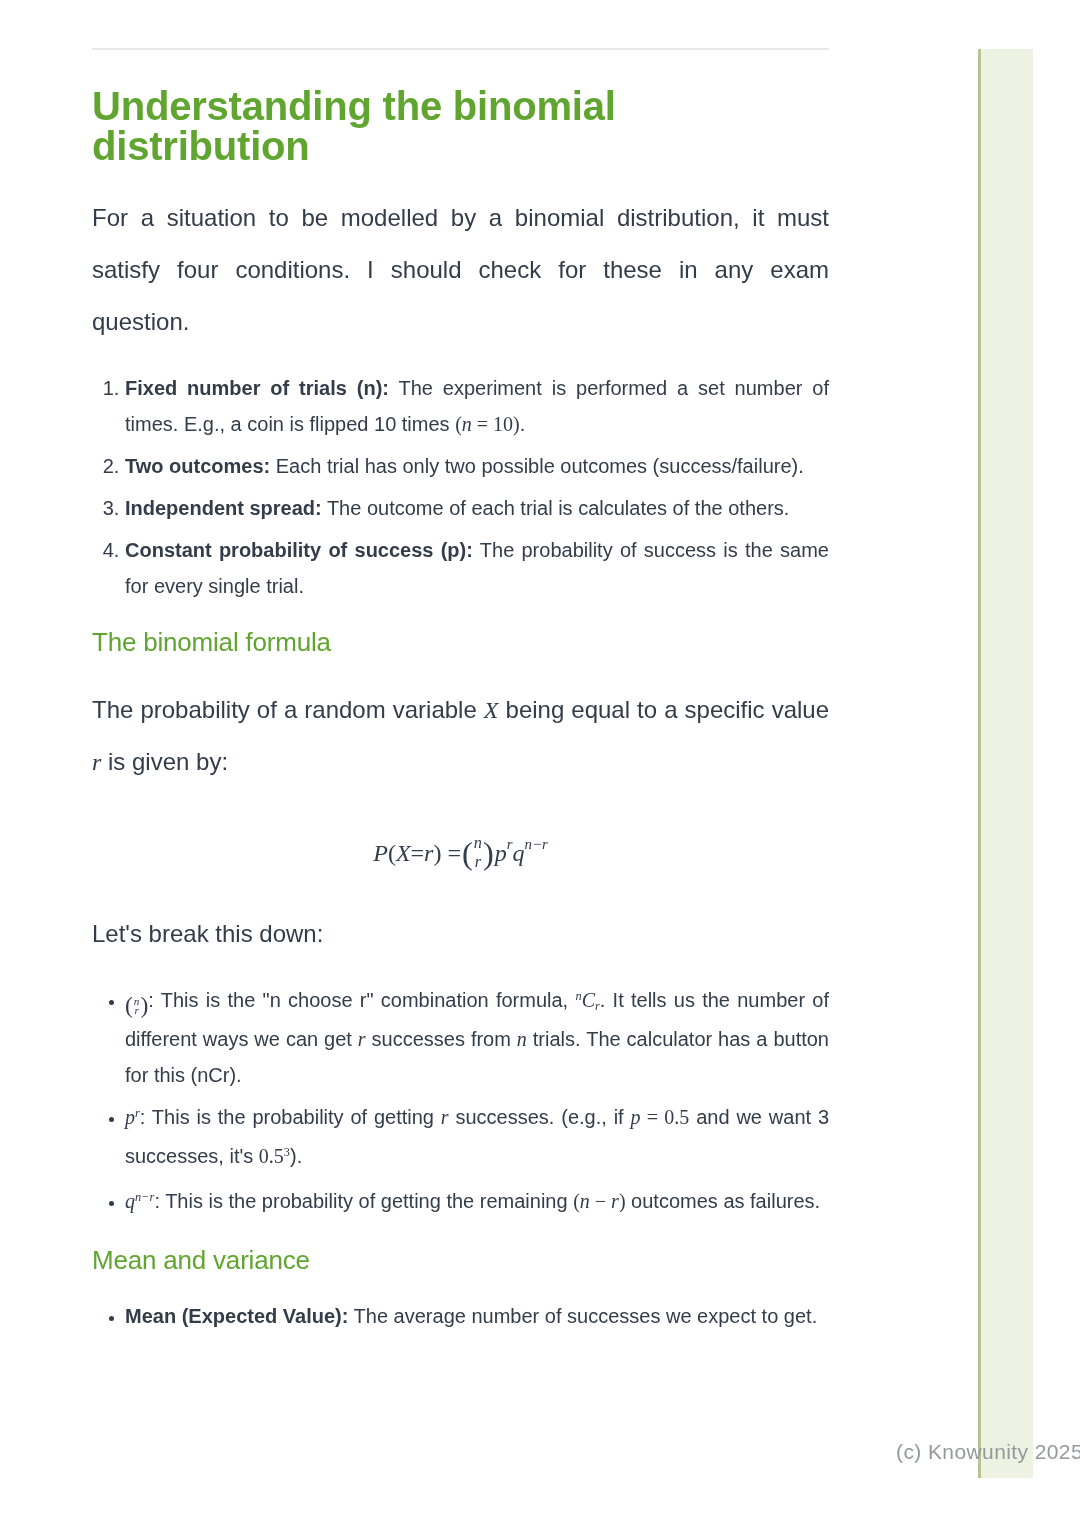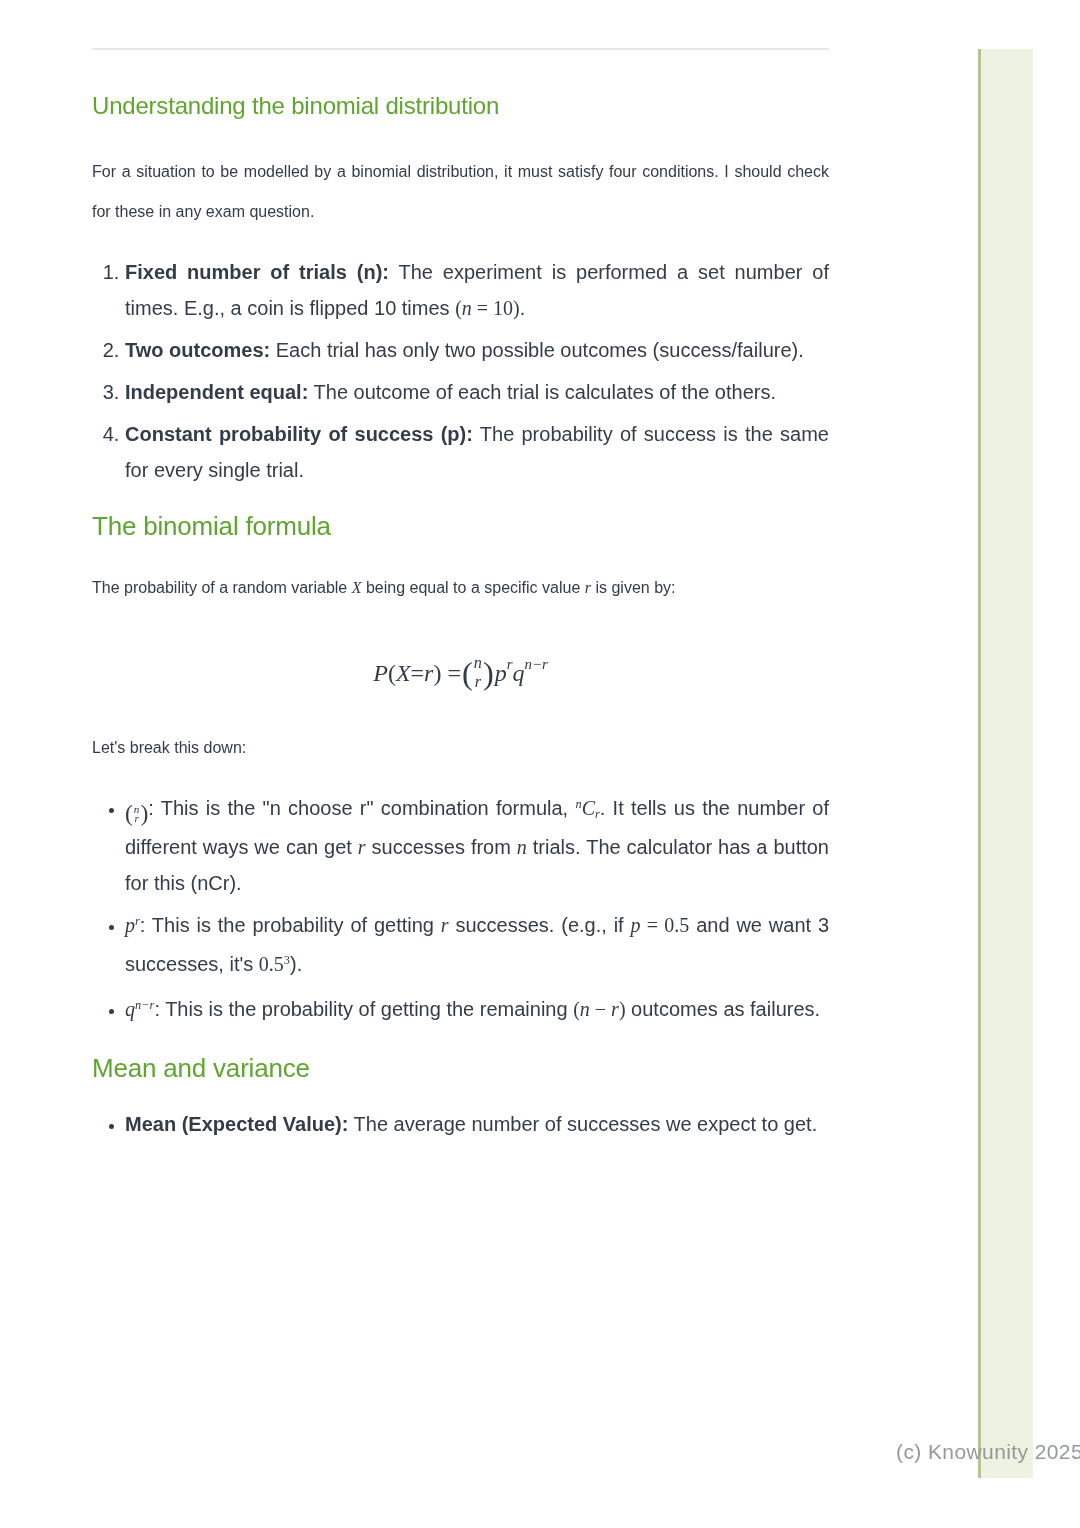--- a/index.html
+++ b/index.html
@@ -23,27 +23,27 @@
     background:var(--stripe-fill);border-left:3px solid var(--stripe-border);
   }
   .watermark{
     position:absolute;left:896px;top:1440px;z-index:2;
     font-size:21px;color:var(--watermark);letter-spacing:0.4px;white-space:nowrap;
   }
   .content{position:absolute;left:92px;top:0;width:737px;}
   .divider{border:none;border-top:2px solid var(--divider);margin:48px 0 0 0;}
   h1{
     margin:36px 0 0 0;color:var(--green);
-    font-size:24px;line-height:40px;font-weight:400;letter-spacing:-0.2px;
+    font-size:40px;line-height:40px;font-weight:700;letter-spacing:-0.2px;
   }
   h2{
     margin:22px 0 0 0;color:var(--green);
     font-size:26px;line-height:32px;font-weight:400;letter-spacing:-0.2px;
   }
-  p.body-p{margin:26px 0 0 0;font-size:16px;line-height:40px;text-align:justify;}
+  p.body-p{margin:26px 0 0 0;font-size:24px;line-height:52px;text-align:justify;}
   ol.conditions{margin:22px 0 0 0;padding:0 0 0 33px;}
   ol.conditions li{margin:0 0 6px 0;font-size:20px;line-height:36px;text-align:justify;padding-left:0;}
   ul.bullets{margin:22px 0 0 0;padding:0 0 0 33px;list-style:disc;}
   ul.bullets li{margin:0 0 6px 0;font-size:20px;line-height:36px;text-align:justify;}
   ul.bullets li::marker{font-size:0.75em;}
   
   .tk-b{font-weight:700;}
   .tk-i{font-family:var(--serif);font-style:italic;}
   .tk-u{font-family:var(--serif);}
   .tk-sup-i,.tk-sup-u,.tk-sub-i{font-family:var(--serif);font-size:0.62em;position:relative;}
@@ -76,21 +76,21 @@
   <div class="content">
     <hr class="divider">
 
     <h1>Understanding the binomial distribution</h1>
 
     <p class="body-p">For a situation to be modelled by a binomial distribution, it must satisfy four conditions. I should check for these in any exam question.</p>
 
     <ol class="conditions">
       <li><span class="tk-b">Fixed number of trials (n):</span><span class="tk-n"> The experiment is performed a set number of times. E.g., a coin is flipped 10 times </span><span class="tk-u">(</span><span class="tk-i">n</span><span class="tk-u"> = 10)</span><span class="tk-n">.</span></li>
       <li><span class="tk-b">Two outcomes:</span><span class="tk-n"> Each trial has only two possible outcomes (success/failure).</span></li>
-      <li><span class="tk-b">Independent equal:</span><span class="tk-n"> The outcome of each trial is calculates of the others.</span></li>
+      <li><span class="tk-b">Independent spread:</span><span class="tk-n"> The outcome of each trial is calculates of the others.</span></li>
       <li><span class="tk-b">Constant probability of success (p):</span><span class="tk-n"> The probability of success is the same for every single trial.</span></li>
     </ol>
 
     <h2>The binomial formula</h2>
 
 
     <p class="body-p"><span class="tk-n">The probability of a random variable </span><span class="tk-i">X</span><span class="tk-n"> being equal to a specific value </span><span class="tk-i">r</span><span class="tk-n"> is given by:</span></p>
 
     <div class="formula">
         <span class="tk-i">P</span>

